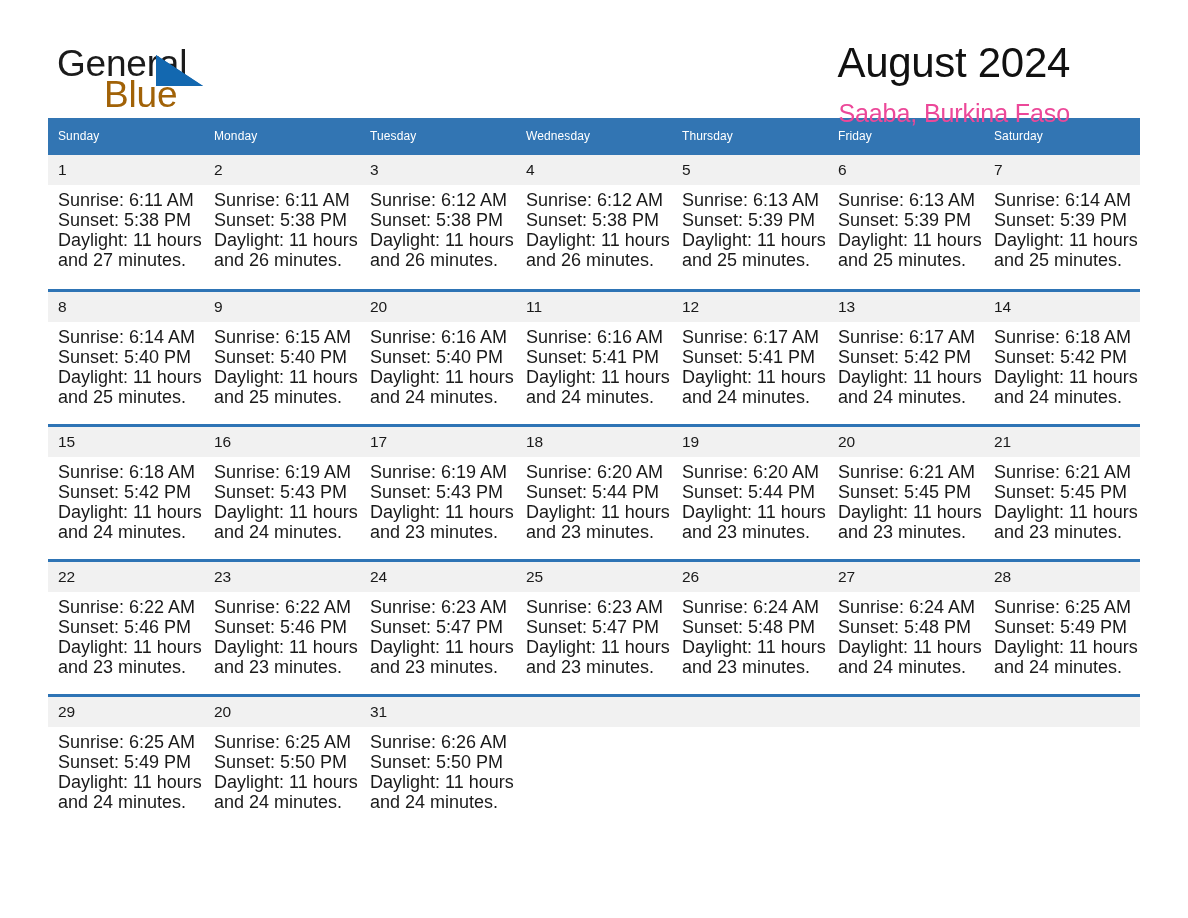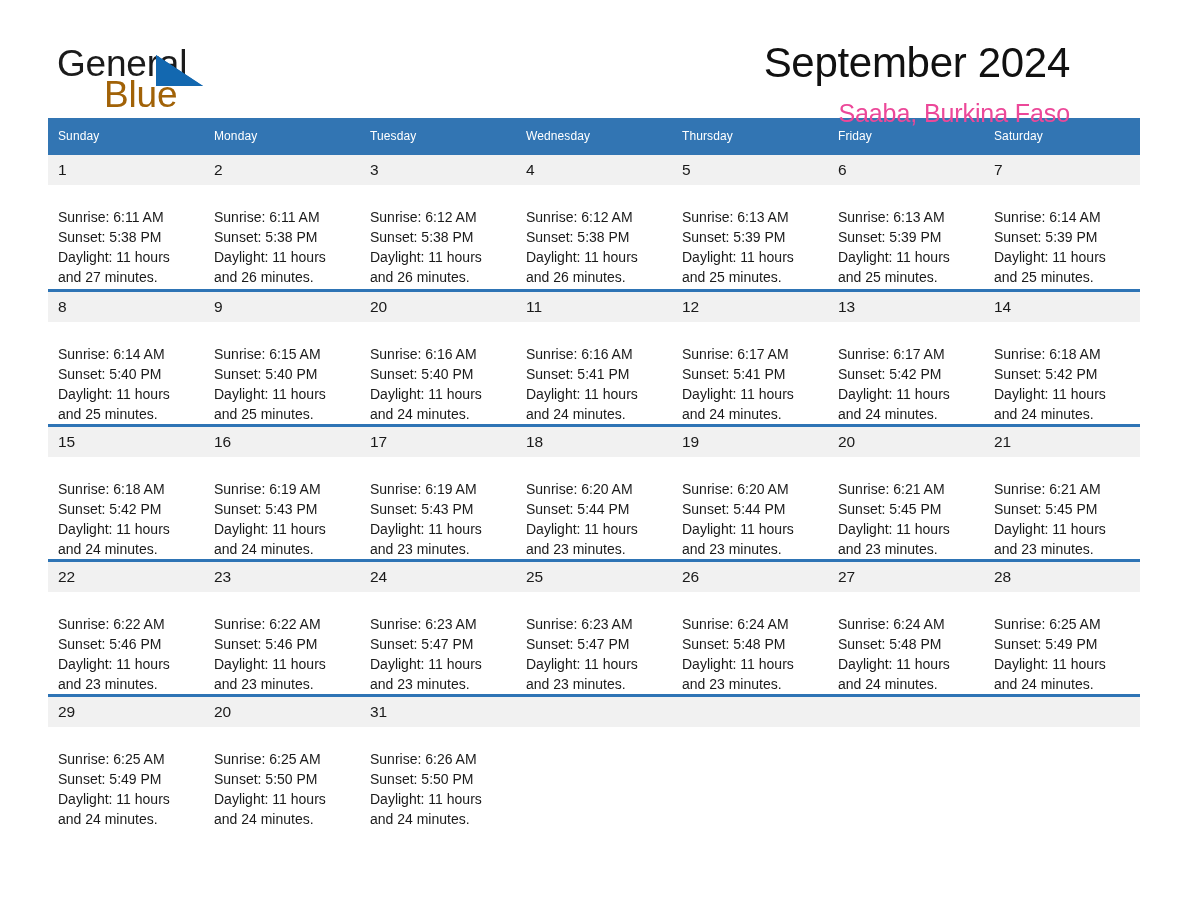--- a/index.html
+++ b/index.html
@@ -125,22 +125,22 @@
     line-height: 17px;
     color: #1a1a1a;
     padding: 6px 0 7px 10px;
     height: 17px;
     box-sizing: content-box;
   }
   td.empty .daynum {
     color: transparent;
   }
   .details {
-    padding: 22px 10px 0 10px;
-    font-size: 14px;
+    padding: 5px 10px 0 10px;
+    font-size: 18px;
     line-height: 20px;
     color: #1a1a1a;
   }
   .details .line {
     display: block;
     white-space: nowrap;
   }
 </style>
 </head>
 <body>
@@ -152,21 +152,21 @@
     <div class="brand">
       <span class="brand-general">General</span>
       <svg class="brand-triangle" viewBox="0 0 47 31">
         <polygon points="0,0 47,31 0,31" fill="#1368b0" transform="translate(0,0) scale(1,1)"></polygon>
         <polygon points="0,0 47,31 0,31" fill="#1368b0"></polygon>
       </svg>
       <span class="brand-blue">Blue</span>
     </div>
 
     <div class="title-block">
-      <h1 class="cal-title">September 2024</h1>
+      <h1 class="cal-title">August 2024</h1>
       <h2 class="cal-subtitle">Saaba, Burkina Faso</h2>
     </div>
 
   </div>
 
   <table class="calendar">
     <colgroup>
       <col>
         <col>
         <col>

